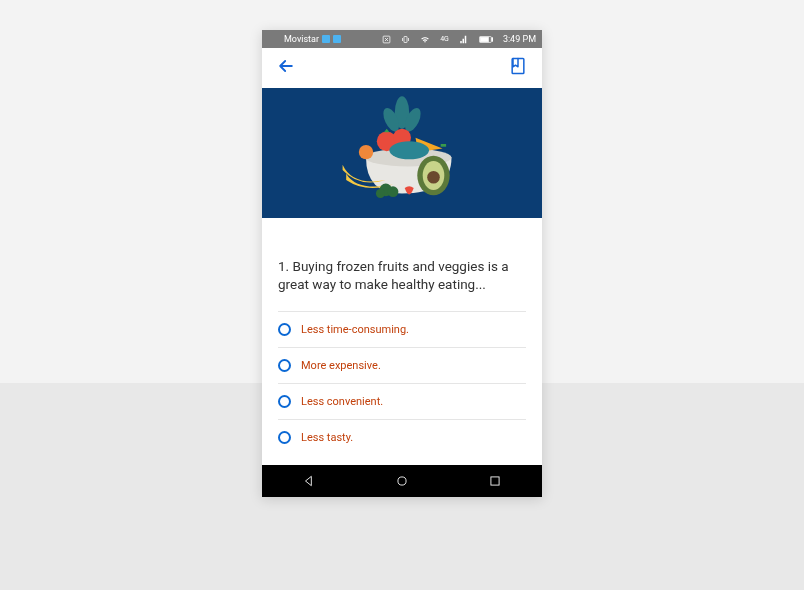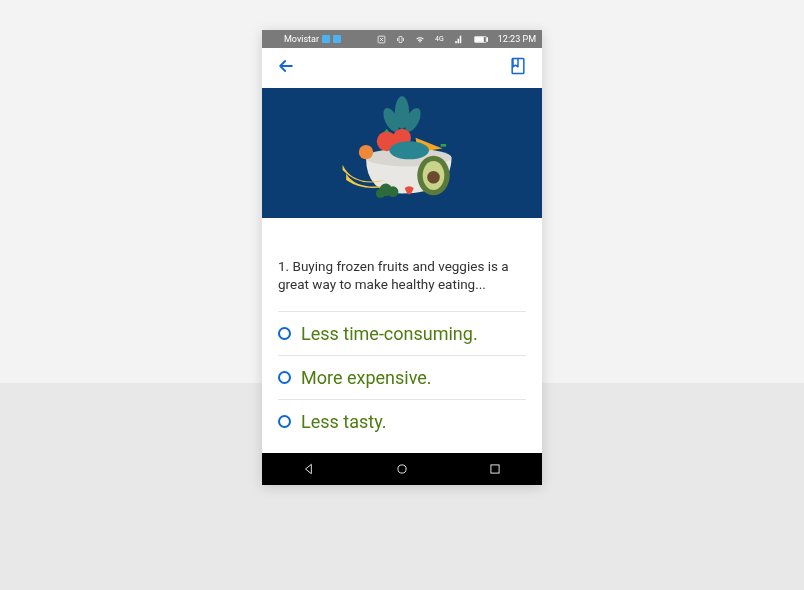--- a/index.html
+++ b/index.html
@@ -78,22 +78,22 @@
     }
     .option-row:first-child { border-top: 1px solid #e5e5e5; margin-top: 8px; }
     .radio {
       width: 13px;
       height: 13px;
       border: 2px solid #0b68d4;
       border-radius: 50%;
       flex-shrink: 0;
     }
     .option-label {
-      font-size: 18px;
-      color: #4d7c0f;
+      font-size: 11px;
+      color: #c2410c;
     }
     .nav-bar {
       height: 32px;
       background: #000;
       display: flex;
       align-items: center;
       justify-content: space-around;
       margin-top: 10px;
     }
     .nav-btn { color: #fff; display: flex; align-items: center; justify-content: center; cursor: pointer; }
@@ -123,21 +123,21 @@
         </svg>
       <span style="font-size:7px;">4G</span>
       <svg width="10" height="9" viewBox="0 0 24 24" fill="#fff">
           <path d="M2 22h4v-6H2v6zm6 0h4V10H8v12zm6 0h4V2h-4v20z"></path>
         </svg>
       <svg width="14" height="9" viewBox="0 0 24 12" fill="none" stroke="#fff" stroke-width="1.2">
           <rect x="1" y="1" width="20" height="10" rx="1"></rect>
           <rect x="2" y="2" width="14" height="8" fill="#fff"></rect>
           <rect x="22" y="3" width="2" height="6" fill="#fff"></rect>
         </svg>
-      <span>12:23 PM</span>
+      <span>3:49 PM</span>
     </div>
   </div>
 
   <div class="app-bar">
     <span class="back-arrow">
       <svg width="20" height="20" viewBox="0 0 24 24" fill="none" stroke="currentColor" stroke-width="2.2" stroke-linecap="round" stroke-linejoin="round">
           <path d="M19 12H5M11 6l-6 6 6 6"></path>
         </svg>
     </span>
     <span class="bookmark-icon">
@@ -193,20 +193,24 @@
     <div class="option-row">
       <span class="radio"></span>
       <span class="option-label">Less time-consuming.</span>
     </div>
     <div class="option-row">
       <span class="radio"></span>
       <span class="option-label">More expensive.</span>
     </div>
     <div class="option-row">
       <span class="radio"></span>
+      <span class="option-label">Less convenient.</span>
+    </div>
+    <div class="option-row">
+      <span class="radio"></span>
       <span class="option-label">Less tasty.</span>
     </div>
   </div>
 
   <div class="nav-bar">
     <span class="nav-btn">
       <svg width="14" height="14" viewBox="0 0 24 24" fill="none" stroke="#fff" stroke-width="1.5">
           <path d="M16 4 L6 12 L16 20 Z"></path>
         </svg>
     </span>

